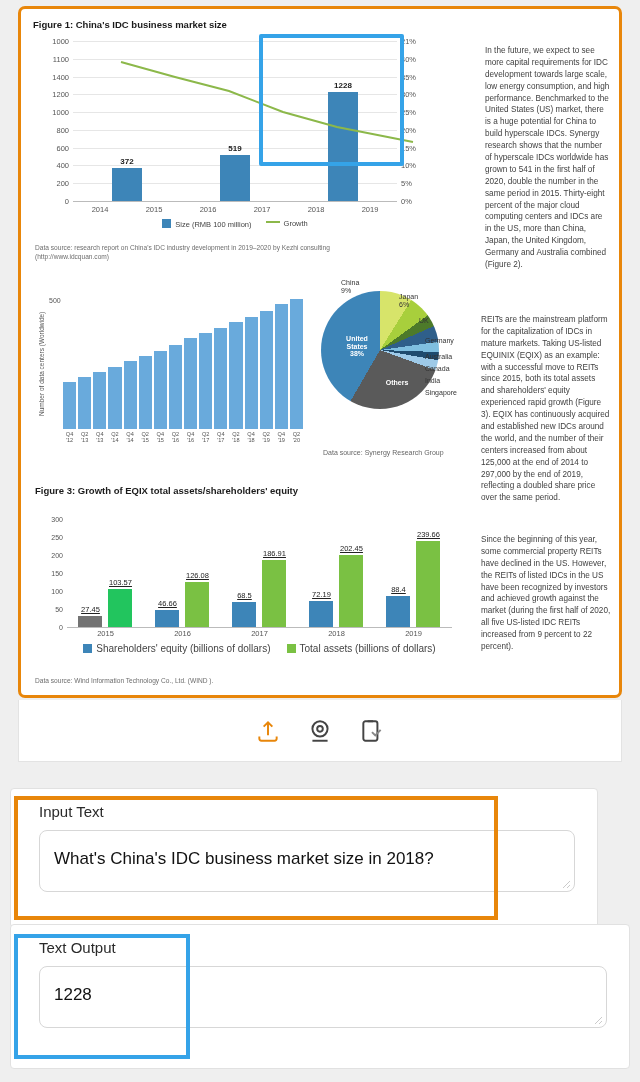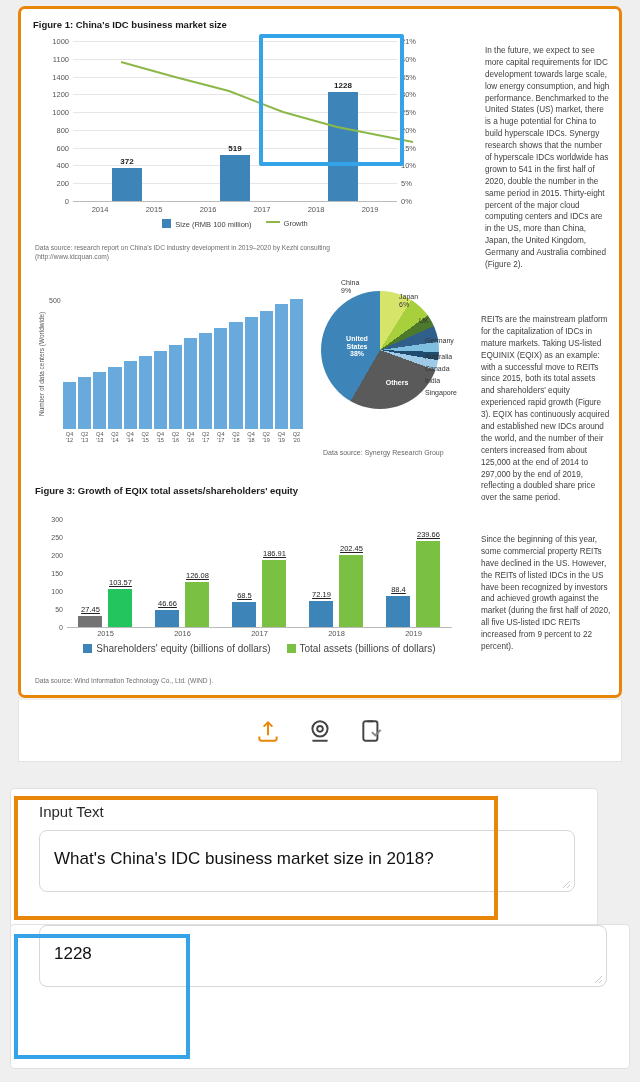--- a/index.html
+++ b/index.html
@@ -386,20 +386,21 @@
     <div class="text-box">
       <div class="val">What's China's IDC business market size in 2018?</div>
       <svg class="resize-grip" viewBox="0 0 12 12">
         <path d="M11 4 L4 11 M11 8 L8 11" stroke="#999" stroke-width="1" fill="none"></path>
       </svg>
     </div>
   </div>
   <div class="orange-hl-input"></div>
 
   <div class="output-panel">
+    <div class="panel-label">Text Output</div>
     <div class="text-box">
       <div class="val">1228</div>
       <svg class="resize-grip" viewBox="0 0 12 12">
         <path d="M11 4 L4 11 M11 8 L8 11" stroke="#999" stroke-width="1" fill="none"></path>
       </svg>
     </div>
   </div>
   <div class="blue-hl-output"></div>
 
 </div>

